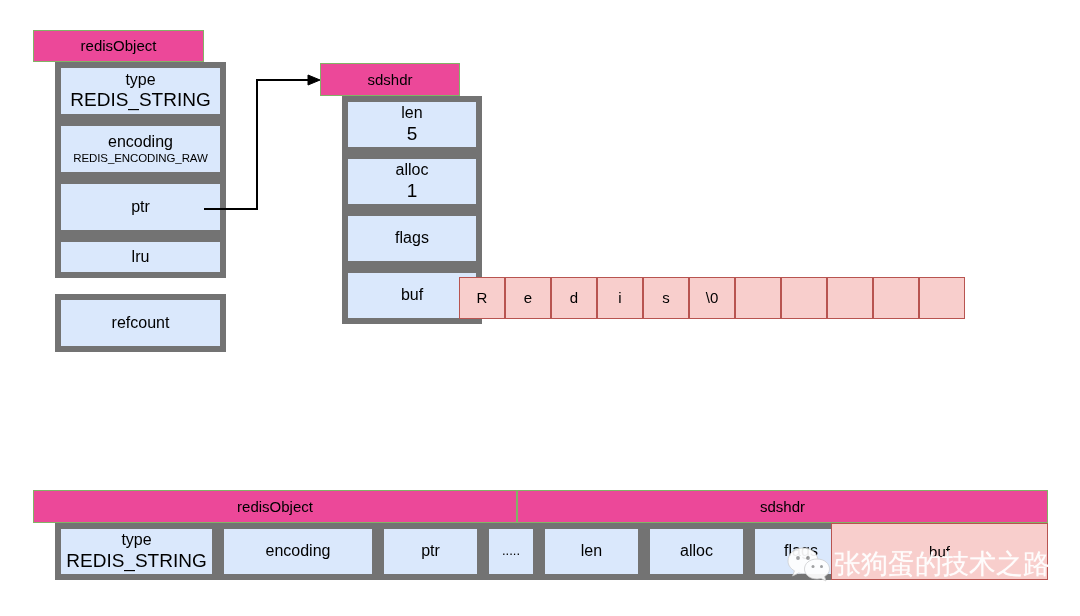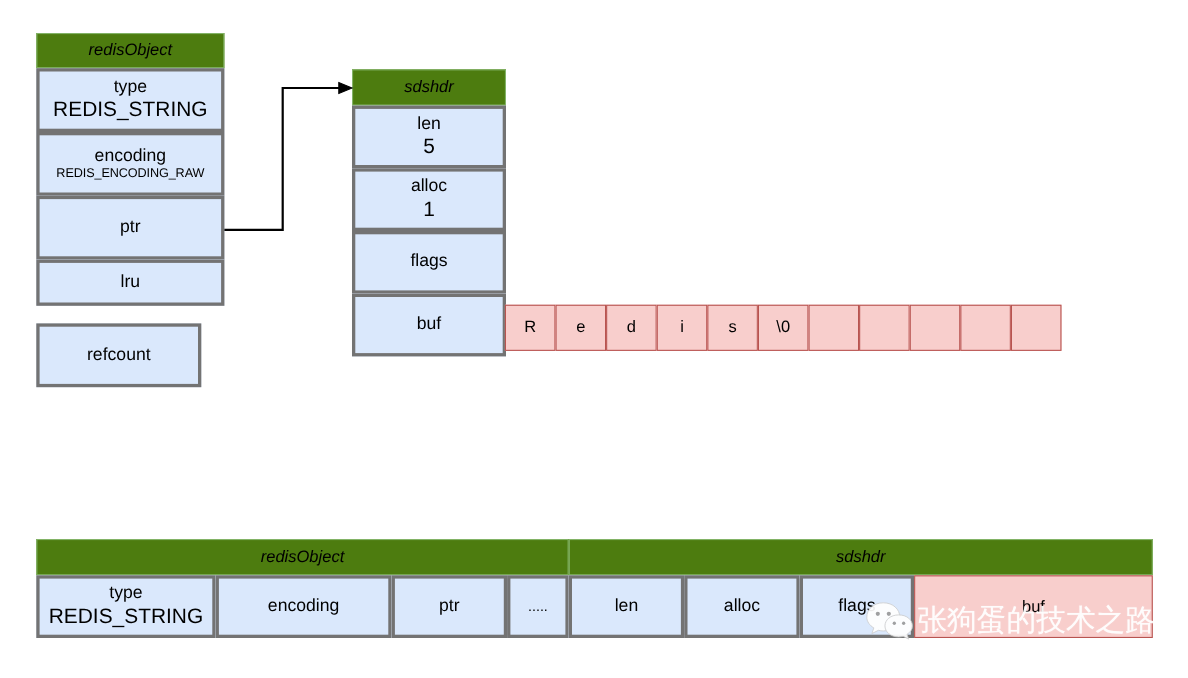--- a/index.html
+++ b/index.html
@@ -26,27 +26,27 @@
     position: absolute;
     box-sizing: border-box;
     display: flex;
     flex-direction: column;
     align-items: center;
     justify-content: center;
     text-align: center;
     line-height: 1.15;
   }
   .cell-green {
-    background: #4d7c0f;
+    background: #ec4899;
     border: 1px solid #82b366;
-    font-style: italic;
   }
   .cell-blue {
     background: #dae8fc;
-    border: 3px solid #737373;
+    border: 6px solid #737373;
+    margin-left: 22px;
   }
   .cell-pink {
     background: #f8cecc;
     border: 1px solid #b85450;
   }
   .t-main {
     font-size: 16px;
   }
   .t-sub {
     font-size: 19px;
@@ -121,21 +121,21 @@
   </div>
 
   <div class="cell cell-blue" style="left:33px; top:178px; width:171px; height:58px;">
     <span class="t-main">ptr</span>
   </div>
 
   <div class="cell cell-blue" style="left:33px; top:236px; width:171px; height:42px;">
     <span class="t-main">lru</span>
   </div>
 
-  <div class="cell cell-blue" style="left:33px; top:294px; width:150px; height:58px;">
+  <div class="cell cell-blue" style="left:33px; top:294px; width:171px; height:58px;">
     <span class="t-main">refcount</span>
   </div>
 
   <div class="cell cell-green t-hdr" style="left:320px; top:63px; width:140px; height:33px;">
     <span>sdshdr</span>
   </div>
 
   <div class="cell cell-blue" style="left:320px; top:96px; width:140px; height:57px;">
     <span class="t-main">len</span>
     <span class="t-sub">5</span>

